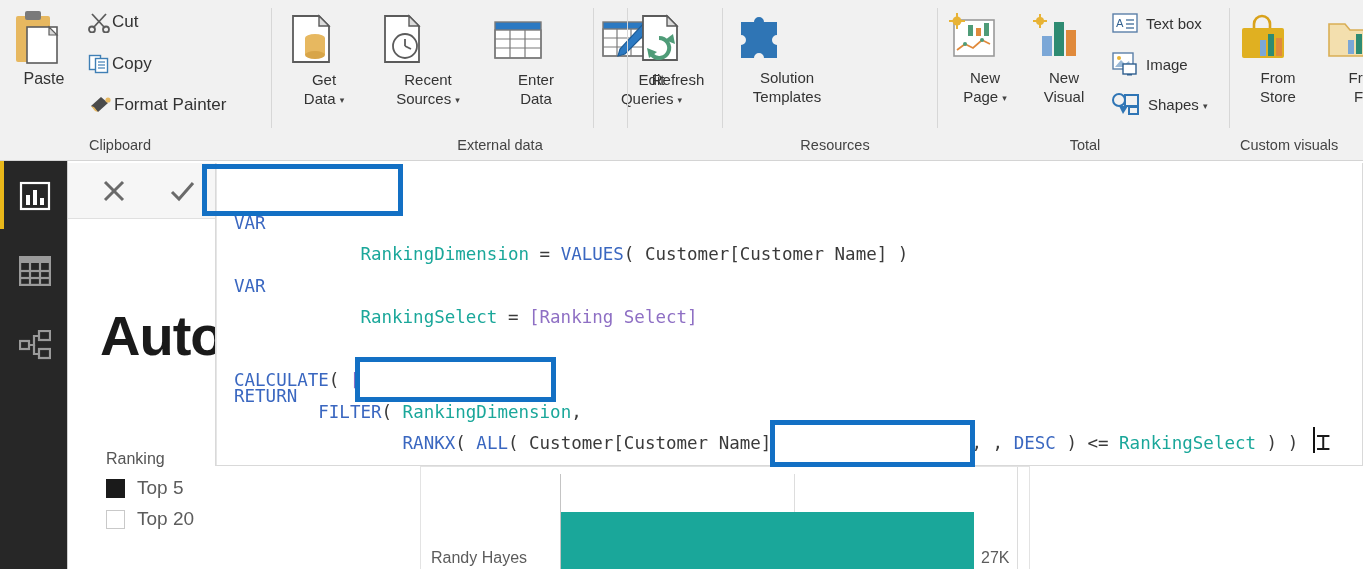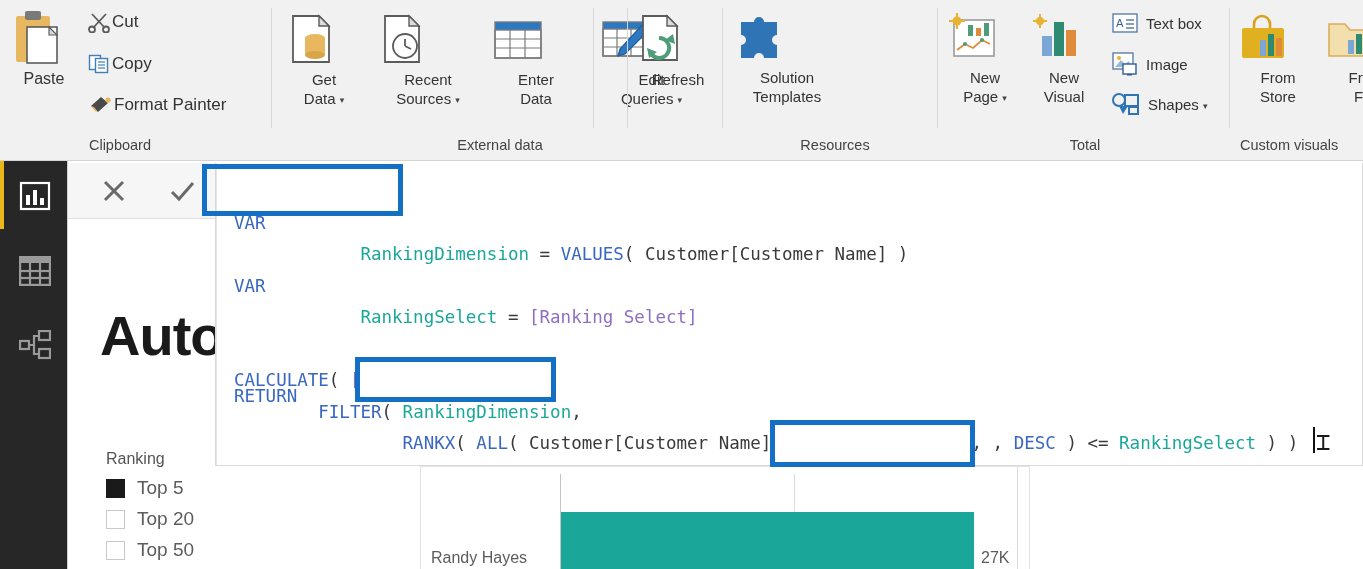--- a/index.html
+++ b/index.html
@@ -505,24 +505,20 @@
       <div class="slicer-title">Ranking</div>
 
       <div class="slicer-row">
         <span class="chk on"></span>
         <span class="slicer-lbl">Top 5</span>
       </div>
       <div class="slicer-row">
         <span class="chk"></span>
         <span class="slicer-lbl">Top 20</span>
       </div>
-      <div class="slicer-row">
-        <span class="chk"></span>
-        <span class="slicer-lbl">Top 50</span>
-      </div>
     </div>
 
     <div class="chart-card">
       <div class="chart-axis"></div>
       <div class="chart-grid" style="left:373px;"></div>
       <div class="chart-bar" style="width:413px;"></div>
       <div class="chart-catlabel">Randy Hayes</div>
       <div class="chart-datalabel" style="left:560px;">27K</div>
       <div class="chart-rightedge" style="left:596px;"></div>
     </div>

